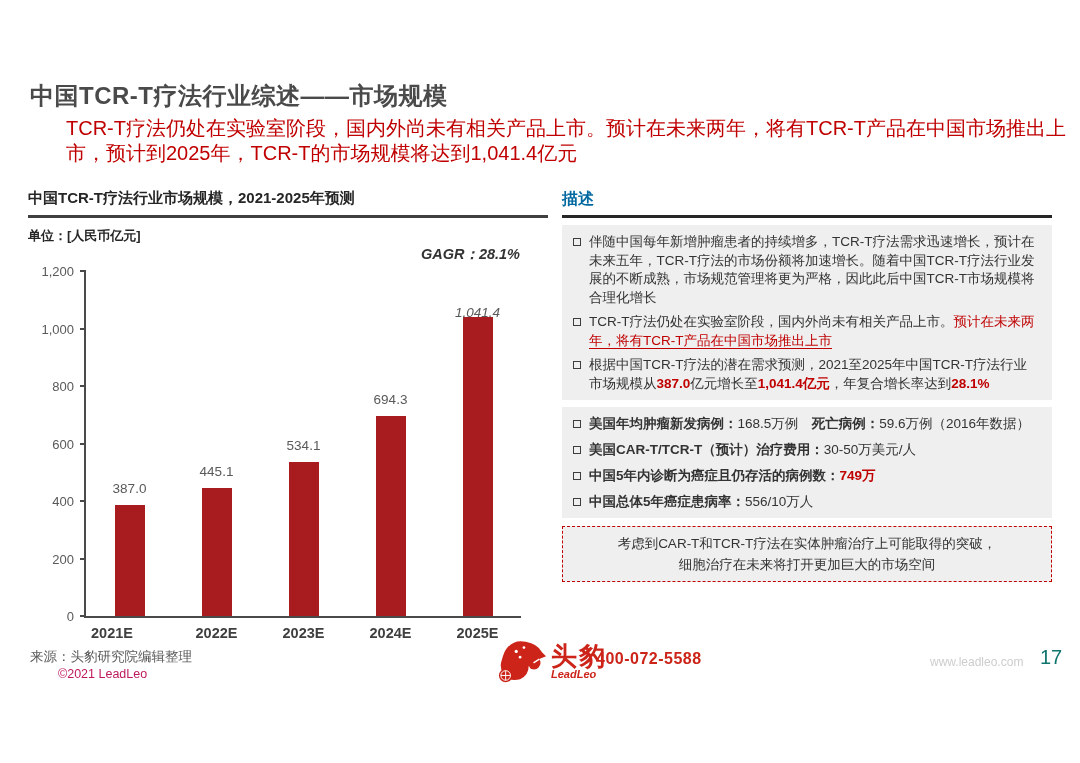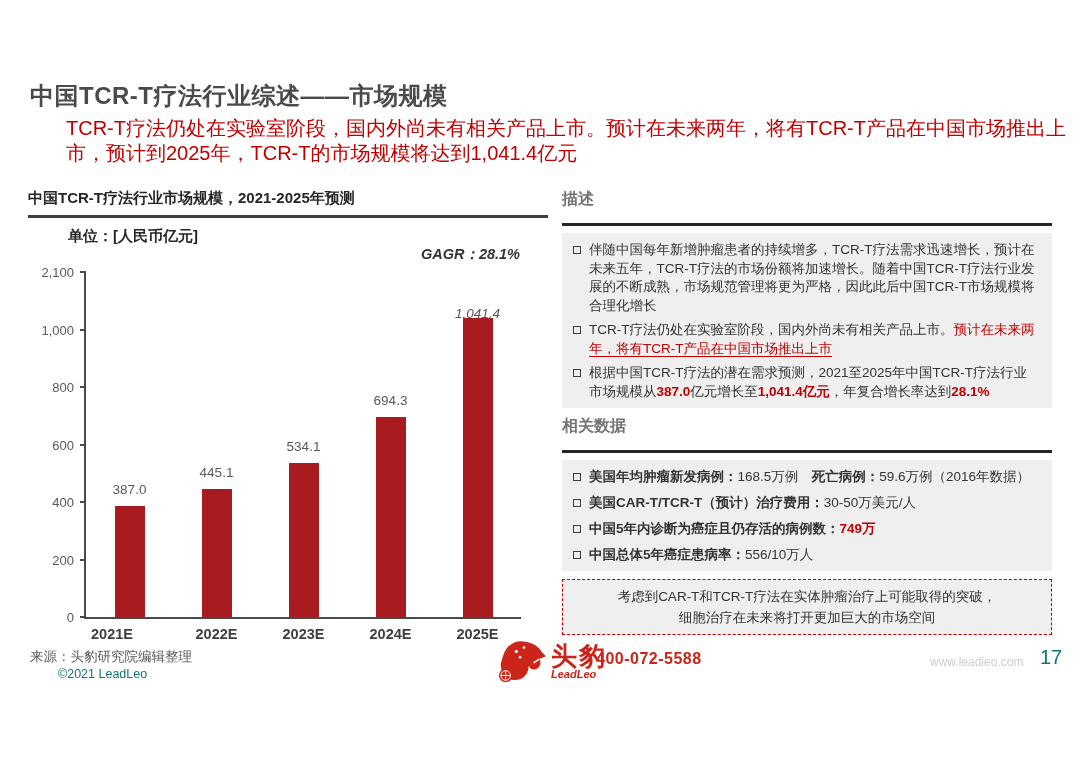--- a/index.html
+++ b/index.html
@@ -17,21 +17,21 @@
   .page-subtitle {
     position:absolute; left:30px; top:116px; width:1024px;
     font-size:20px; line-height:25px; color:#c00000;margin-left:36px;
   }
   
   .left-col { position:absolute; left:28px; top:189px; width:520px; }
   .chart-title {
     font-size:15px; font-weight:bold; color:#262626;
     padding-bottom:7px; border-bottom:3px solid #404040;
   }
-  .unit-label { margin-top:9px; font-size:15px; font-weight:bold; color:#262626;margin-left:40px; }
+  .unit-label { margin-top:9px; font-size:13px; font-weight:bold; color:#262626; }
   .gagr-label {
     position:absolute; top:56px; right:28px; font-size:14.5px;
     font-weight:bold; font-style:italic; color:#333;
   }
   .plot-area {
     position:relative; margin-left:56px; margin-top:26px;
     width:437px; height:347px;
     border-left:2px solid #4a4a4a; border-bottom:2px solid #4a4a4a;
   }
   .ytick-label {
@@ -48,22 +48,22 @@
     position:absolute; transform:translateX(-50%);
     font-size:13.5px; color:#595959; white-space:nowrap;
   }
   .xcat-label {
     position:absolute; top:calc(100% + 9px); transform:translateX(-50%);
     font-size:14.5px; font-weight:bold; color:#3f3f3f;
   }
   
   .right-col { position:absolute; left:562px; top:189px; width:490px; }
   .section-heading {
-    font-size:16px; font-weight:bold; color:#737373;
-    padding-bottom:13px; border-bottom:3px solid #262626;
+    font-size:16px; font-weight:bold; color:#0369a1;
+    padding-bottom:5px; border-bottom:3px solid #262626;
   }
   .section-heading.second { margin-top:8px; }
   .gray-panel { background:#efefef; margin-top:7px; padding:8px 12px 7px 9px; }
   .bullet-row { display:flex; font-size:13.5px; line-height:18.5px; color:#333; margin-bottom:6px; }
   .bullet-row:last-child { margin-bottom:0; }
   .r-item { display:flex; font-size:13.5px; line-height:18px; color:#333; margin-bottom:8px; }
   .r-item:last-child { margin-bottom:0; }
   .bullet-square {
     flex:none; width:8px; height:8px; border:1.5px solid #3d3d3d;
     margin:5px 8px 0 2px;
@@ -72,21 +72,21 @@
   .seg-b { font-weight:bold; }
   .seg-r { color:#c00000; }
   .seg-ru { color:#c00000; text-decoration:underline; text-underline-offset:3px; }
   .seg-rb { color:#c00000; font-weight:bold; }
   .callout-box {
     margin-top:8px; background:#efefef; border:1.6px dashed #c00000;
     padding:6px 10px; text-align:center; font-size:13.5px; line-height:21px; color:#333;
   }
   
   .source-line { position:absolute; left:30px; top:648px; font-size:13.5px; color:#595959; }
-  .copyright { position:absolute; left:58px; top:667px; font-size:12.5px; color:#0f766e; }
+  .copyright { position:absolute; left:58px; top:667px; font-size:12.5px; color:#be185d; }
   .logo-group { position:absolute; left:497px; top:638px; display:flex; align-items:center; }
   .logo-mark { width:50px; height:48px; }
   .logo-text { margin-left:4px; text-align:left; }
   .logo-cn { font-size:26px; font-weight:bold; color:#cc2418; line-height:24px; letter-spacing:2px; }
   .logo-en { font-size:11px; font-weight:bold; font-style:italic; color:#cc2418; }
   .phone { position:absolute; left:596px; top:650px; font-size:16px; font-weight:bold; color:#cc2418; letter-spacing:0.5px; }
   .website { position:absolute; left:930px; top:655px; font-size:12px; color:#cdcdcd; }
   .page-number { position:absolute; left:1040px; top:646px; font-size:20px; color:#0f766e; }
 </style>
 </head>
@@ -107,21 +107,21 @@
         <div class="ytick-label" style="top: 287.5px;">200</div>
         <div class="ytick-mark" style="top: 286.5px;"></div>
         <div class="ytick-label" style="top: 230px;">400</div>
         <div class="ytick-mark" style="top: 229px;"></div>
         <div class="ytick-label" style="top: 172.5px;">600</div>
         <div class="ytick-mark" style="top: 171.5px;"></div>
         <div class="ytick-label" style="top: 115px;">800</div>
         <div class="ytick-mark" style="top: 114px;"></div>
         <div class="ytick-label" style="top: 57.5px;">1,000</div>
         <div class="ytick-mark" style="top: 56.5px;"></div>
-        <div class="ytick-label" style="top: 0px;">2,100</div>
+        <div class="ytick-label" style="top: 0px;">1,200</div>
         <div class="ytick-mark" style="top: -1px;"></div>
         <div class="bar" style="left: 28.5px; height: 111.263px; background: rgb(168, 28, 31);"></div>
         <div class="bar-value" style="left: 43.5px; top: 209.738px;">387.0</div>
         <div class="xcat-label" style="left: 26px;">2021E</div>
         <div class="bar" style="left: 115.5px; height: 127.966px; background: rgb(168, 28, 31);"></div>
         <div class="bar-value" style="left: 130.5px; top: 193.034px;">445.1</div>
         <div class="xcat-label" style="left: 130.5px;">2022E</div>
         <div class="bar" style="left: 202.5px; height: 153.554px; background: rgb(168, 28, 31);"></div>
         <div class="bar-value" style="left: 217.5px; top: 167.446px;">534.1</div>
         <div class="xcat-label" style="left: 217.5px;">2023E</div>
@@ -144,21 +144,20 @@
         <div class="bullet-row">
           <span class="bullet-square"></span>
           <span class="bullet-text"><span class="seg-n">TCR-T疗法仍处在实验室阶段，国内外尚未有相关产品上市。</span><span class="seg-r">预计在未来两</span><span class="seg-ru">年，将有TCR-T产品在中国市场推出上市</span></span>
         </div>
         <div class="bullet-row">
           <span class="bullet-square"></span>
           <span class="bullet-text"><span class="seg-n">根据中国TCR-T疗法的潜在需求预测，2021至2025年中国TCR-T疗法行业市场规模从</span><span class="seg-rb">387.0</span><span class="seg-n">亿元增长至</span><span class="seg-rb">1,041.4亿元</span><span class="seg-n">，年复合增长率达到</span><span class="seg-rb">28.1%</span></span>
         </div>
       </div>
 
-    <div class="section-heading second">相关数据</div>
     <div class="gray-panel">
         <div class="r-item">
           <span class="bullet-square"></span>
           <span class="bullet-text"><span class="seg-b">美国年均肿瘤新发病例：</span><span class="seg-n">168.5万例</span><span class="seg-n">　</span><span class="seg-b">死亡病例：</span><span class="seg-n">59.6万例（2016年数据）</span></span>
         </div>
         <div class="r-item">
           <span class="bullet-square"></span>
           <span class="bullet-text"><span class="seg-b">美国CAR-T/TCR-T（预计）治疗费用：</span><span class="seg-n">30-50万美元/人</span></span>
         </div>
         <div class="r-item">

